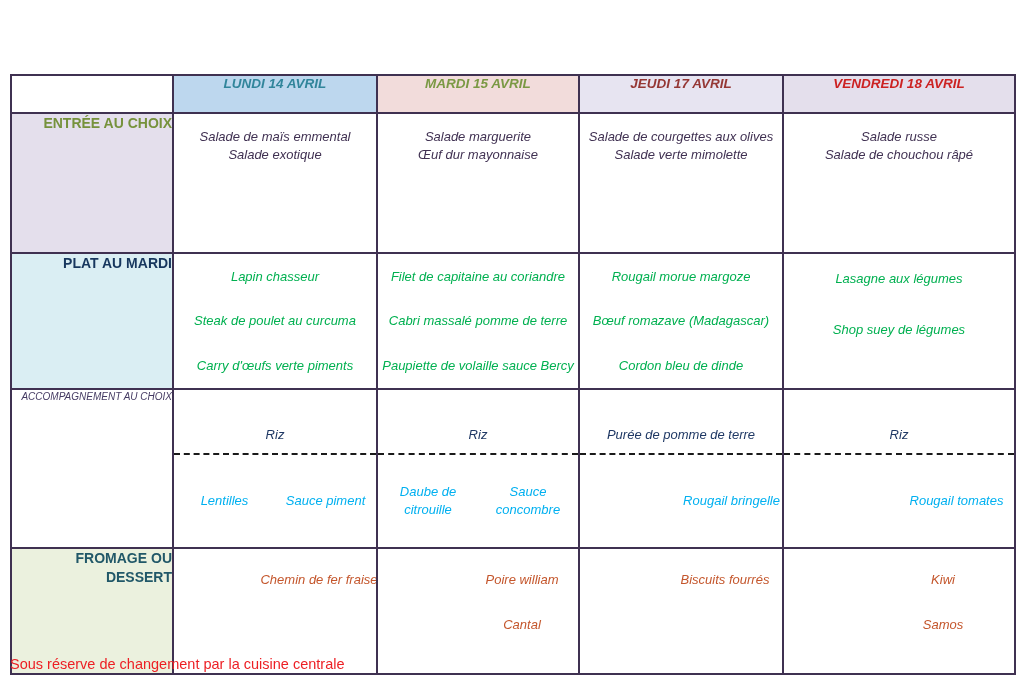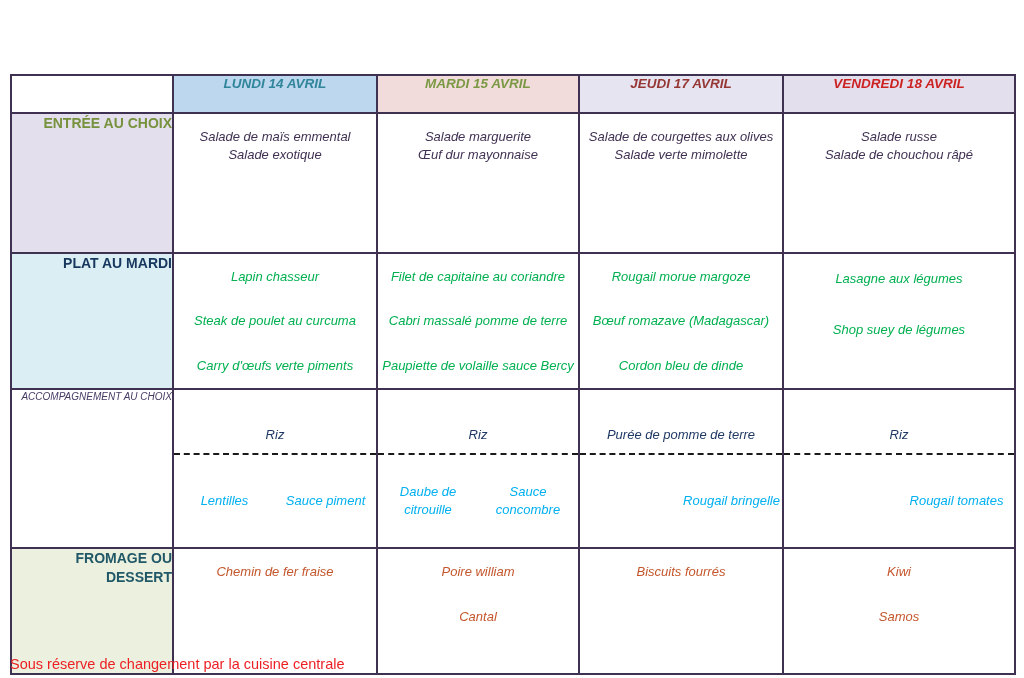--- a/index.html
+++ b/index.html
@@ -59,21 +59,21 @@
   .entree-inner{height:138px;padding-top:14px;}
   .entree-inner .menu-item{color:var(--entree-item-text);}
   .plat-inner{height:134px;justify-content:space-around;}
   .plat-inner .menu-item{color:var(--plat-item-text);}
   .accomp-inner{height:131px;margin-top:26px;}
   .starch-sec{width:100%;height:39px;display:flex;align-items:center;justify-content:center;
     border-bottom:2px dashed var(--dashed);}
   .starch-sec .menu-item{color:var(--starch-text);}
   .sides-sec{width:100%;flex:1;display:flex;justify-content:space-around;align-items:center;}
   .sides-sec .menu-item{color:var(--side-text);}
-  .dessert-inner{height:124px;padding-top:14px;gap:27px;}
+  .dessert-inner{height:124px;padding-top:22px;gap:27px;margin-left:44px;}
   .dessert-inner .menu-item{color:var(--dessert-item-text);}
   .footer{
     position:absolute;left:10px;top:656px;
     font-size:14.5px;color:var(--footer-text);
   }
 </style>
 </head>
 <body>
 
 <div class="page">

